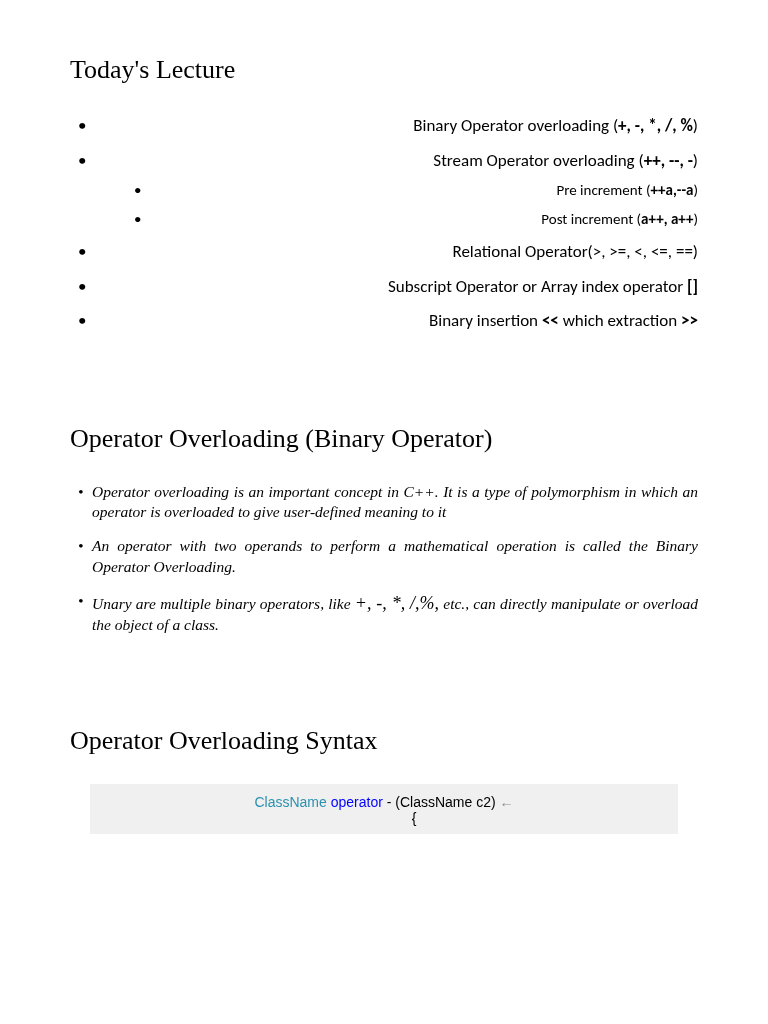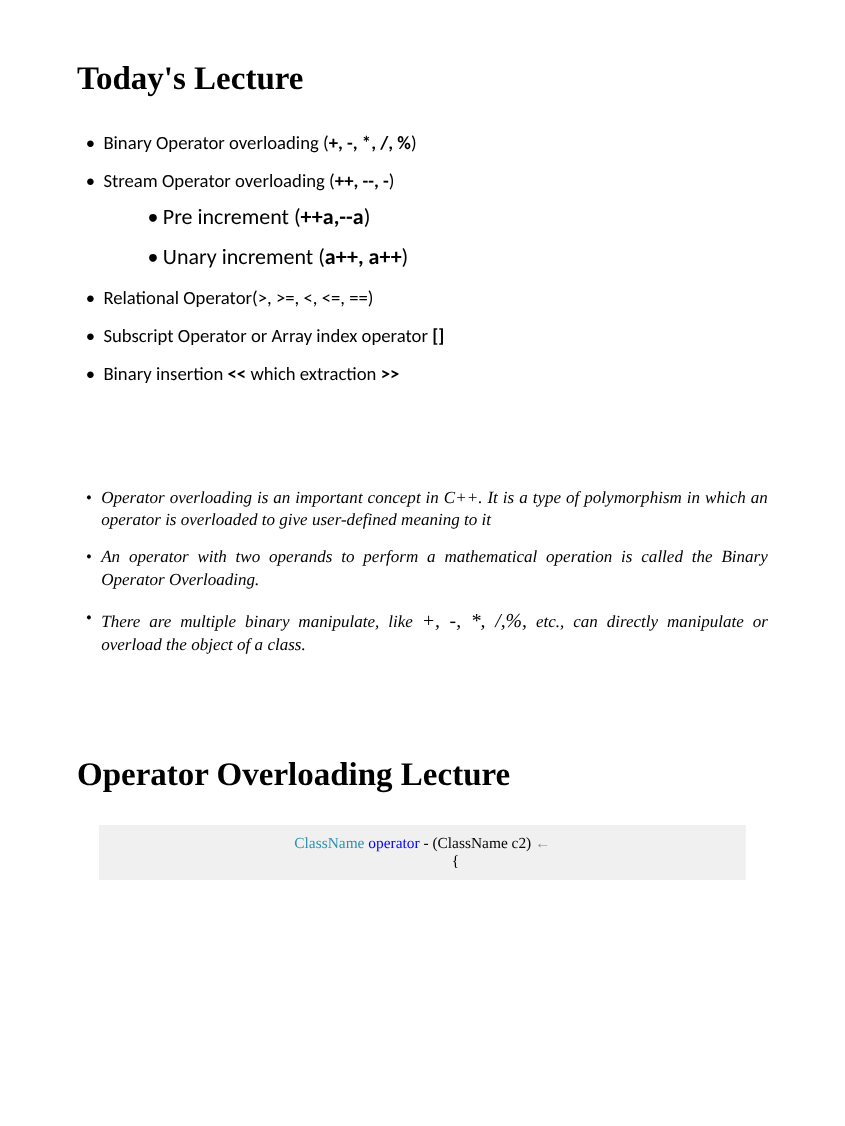--- a/index.html
+++ b/index.html
@@ -14,27 +14,28 @@
       font-family: Georgia, 'Times New Roman', serif;
       color: #000000;
       padding: 55px 70px 0 70px;
       overflow: hidden;
     }
     .section {
       margin-bottom: 90px;
     }
     .heading {
       font-family: Georgia, 'Times New Roman', serif;
-      font-size: 30px;
-      font-weight: bold;
+      font-size: 26px;
+      font-weight: normal;
       margin-bottom: 28px;
     }
     .bullet-list {
       list-style: none;
       padding-left: 8px;
+      text-align: right;
     }
     .bullet-item {
       font-family: Calibri, 'Segoe UI', sans-serif;
       font-size: 17px;
       line-height: 1.5;
       margin-bottom: 9px;
       position: relative;
       padding-left: 16px;
     }
     .bullet-item::before {
@@ -43,21 +44,21 @@
       left: 0;
       top: 0;
     }
     .sub-list {
       list-style: none;
       padding-left: 40px;
       margin-top: 6px;
     }
     .sub-item {
       font-family: Calibri, 'Segoe UI', sans-serif;
-      font-size: 20px;
+      font-size: 15px;
       line-height: 1.5;
       margin-bottom: 6px;
       position: relative;
       padding-left: 14px;
     }
     .sub-item::before {
       content: "•";
       position: absolute;
       left: 0;
       top: 0;
@@ -88,21 +89,21 @@
     .ops-large {
       font-size: 18px;
       font-weight: normal;
     }
     .code-box {
       background: #f0f0f0;
       margin: 12px 20px 0 20px;
       padding: 10px 0 0 0;
       min-height: 50px;
       text-align: center;
-      font-family: Liberation Serif, serif;
+      font-family: Liberation Sans, sans-serif;
       font-size: 14px;
     }
     .code-classname {
       color: #2b91af;
     }
     .code-keyword {
       color: #0000ff;
     }
     .code-plain {
       color: #000000;
@@ -121,46 +122,47 @@
     <li class="bullet-item">
       <span>Binary Operator overloading (</span><span class="bold">+, -, *, /, %</span><span>)</span>
     </li>
     <li class="bullet-item">
       <span>Stream Operator overloading (</span><span class="bold">++, --, -</span><span>)</span>
       <ul class="sub-list">
         <li class="sub-item">
           <span>Pre increment (</span><span class="bold">++a,--a</span><span>)</span>
         </li>
         <li class="sub-item">
-          <span>Unary increment (</span><span class="bold">a++, a++</span><span>)</span>
+          <span>Post increment (</span><span class="bold">a++, a++</span><span>)</span>
         </li>
       </ul>
     </li>
     <li class="bullet-item">Relational Operator(&gt;, &gt;=, &lt;, &lt;=, ==)</li>
     <li class="bullet-item">
       <span>Subscript Operator or Array index operator </span><span class="bold">[]</span><span></span>
     </li>
     <li class="bullet-item">
       <span>Binary insertion </span><span class="bold">&lt;&lt;</span><span> which extraction </span><span class="bold">&gt;&gt;</span>
     </li>
   </ul>
 </div>
 
 <div class="section">
+  <h1 class="heading">Operator Overloading (Binary Operator)</h1>
   <ul class="justify-list">
     <li class="justify-item">Operator overloading is an important concept in C++. It is a type of polymorphism in which an operator is overloaded to give user-defined meaning to it</li>
     <li class="justify-item">An operator with two operands to perform a mathematical operation is called the Binary Operator Overloading.</li>
     <li class="justify-item">
-      <span>There are multiple binary manipulate, like </span><span class="ops-large">+, -, *, /,%,</span><span> etc., can directly manipulate or overload the object of a class.</span>
+      <span>Unary are multiple binary operators, like </span><span class="ops-large">+, -, *, /,%,</span><span> etc., can directly manipulate or overload the object of a class.</span>
     </li>
   </ul>
 </div>
 
 <div class="section" style="margin-bottom:0;">
-  <h1 class="heading">Operator Overloading Lecture</h1>
+  <h1 class="heading">Operator Overloading Syntax</h1>
   <div class="code-box">
     <div>
       <span class="code-classname">ClassName</span>
       <span class="code-keyword">operator</span><span class="code-plain"> - (ClassName c2) </span><span class="arrow">←</span>
     </div>
     <div style="text-align:center; padding-left:60px;">
       <span class="code-plain">{</span>
     </div>
   </div>
 </div>

